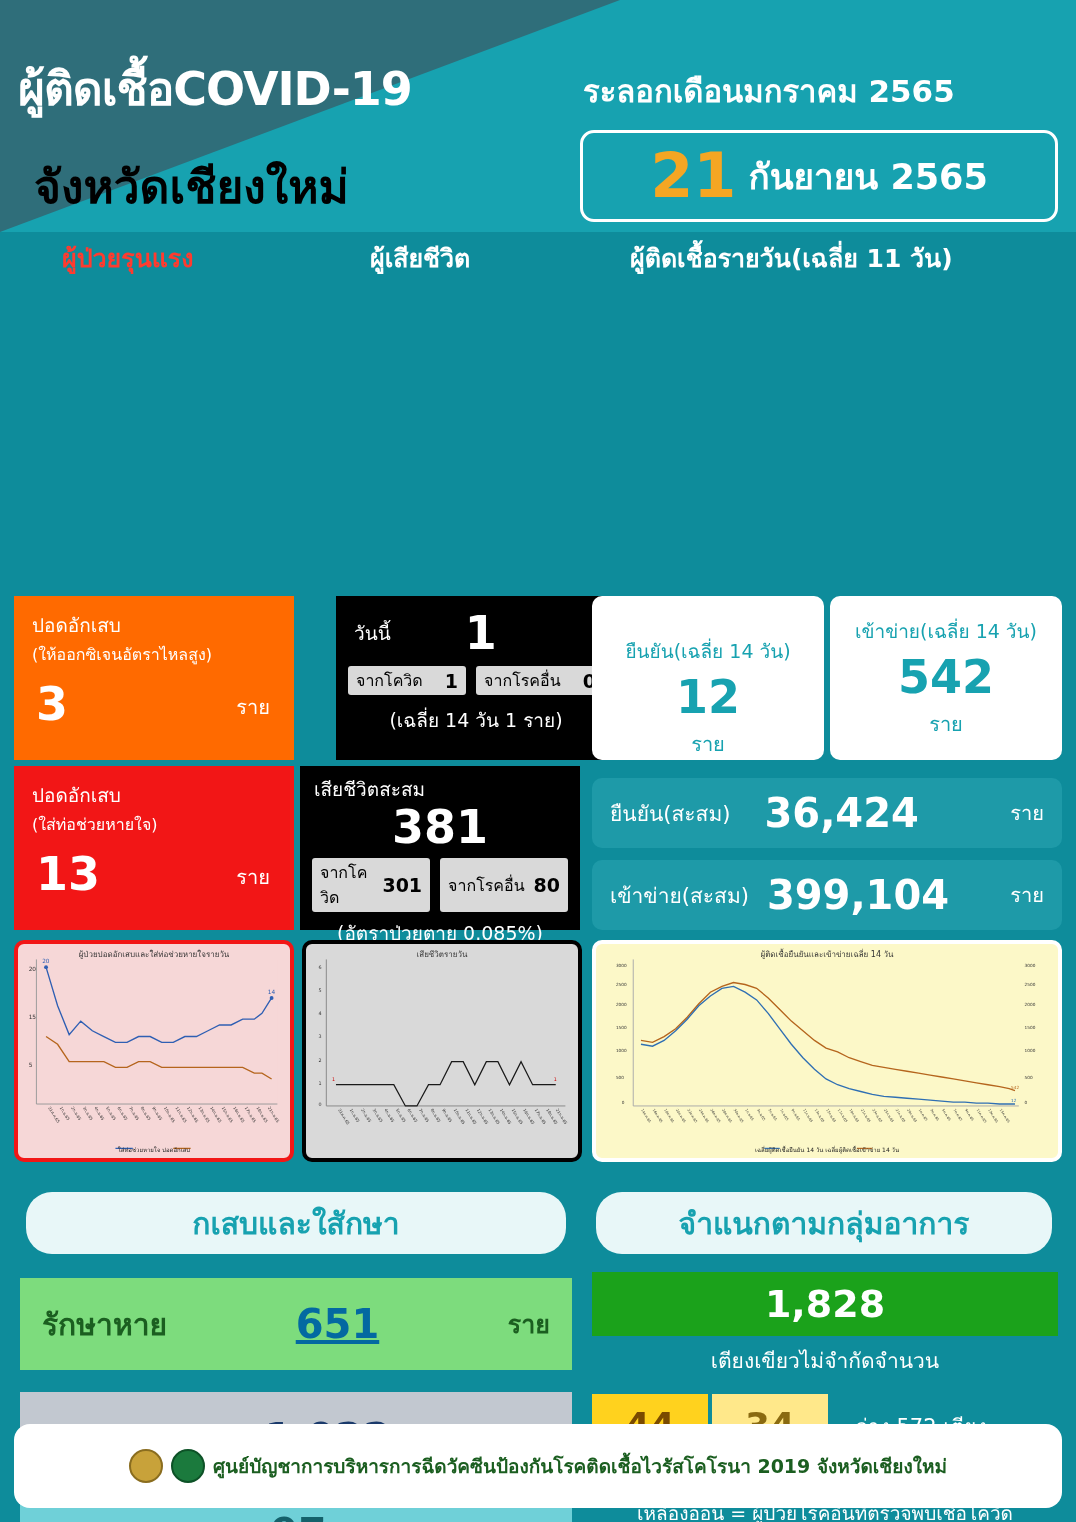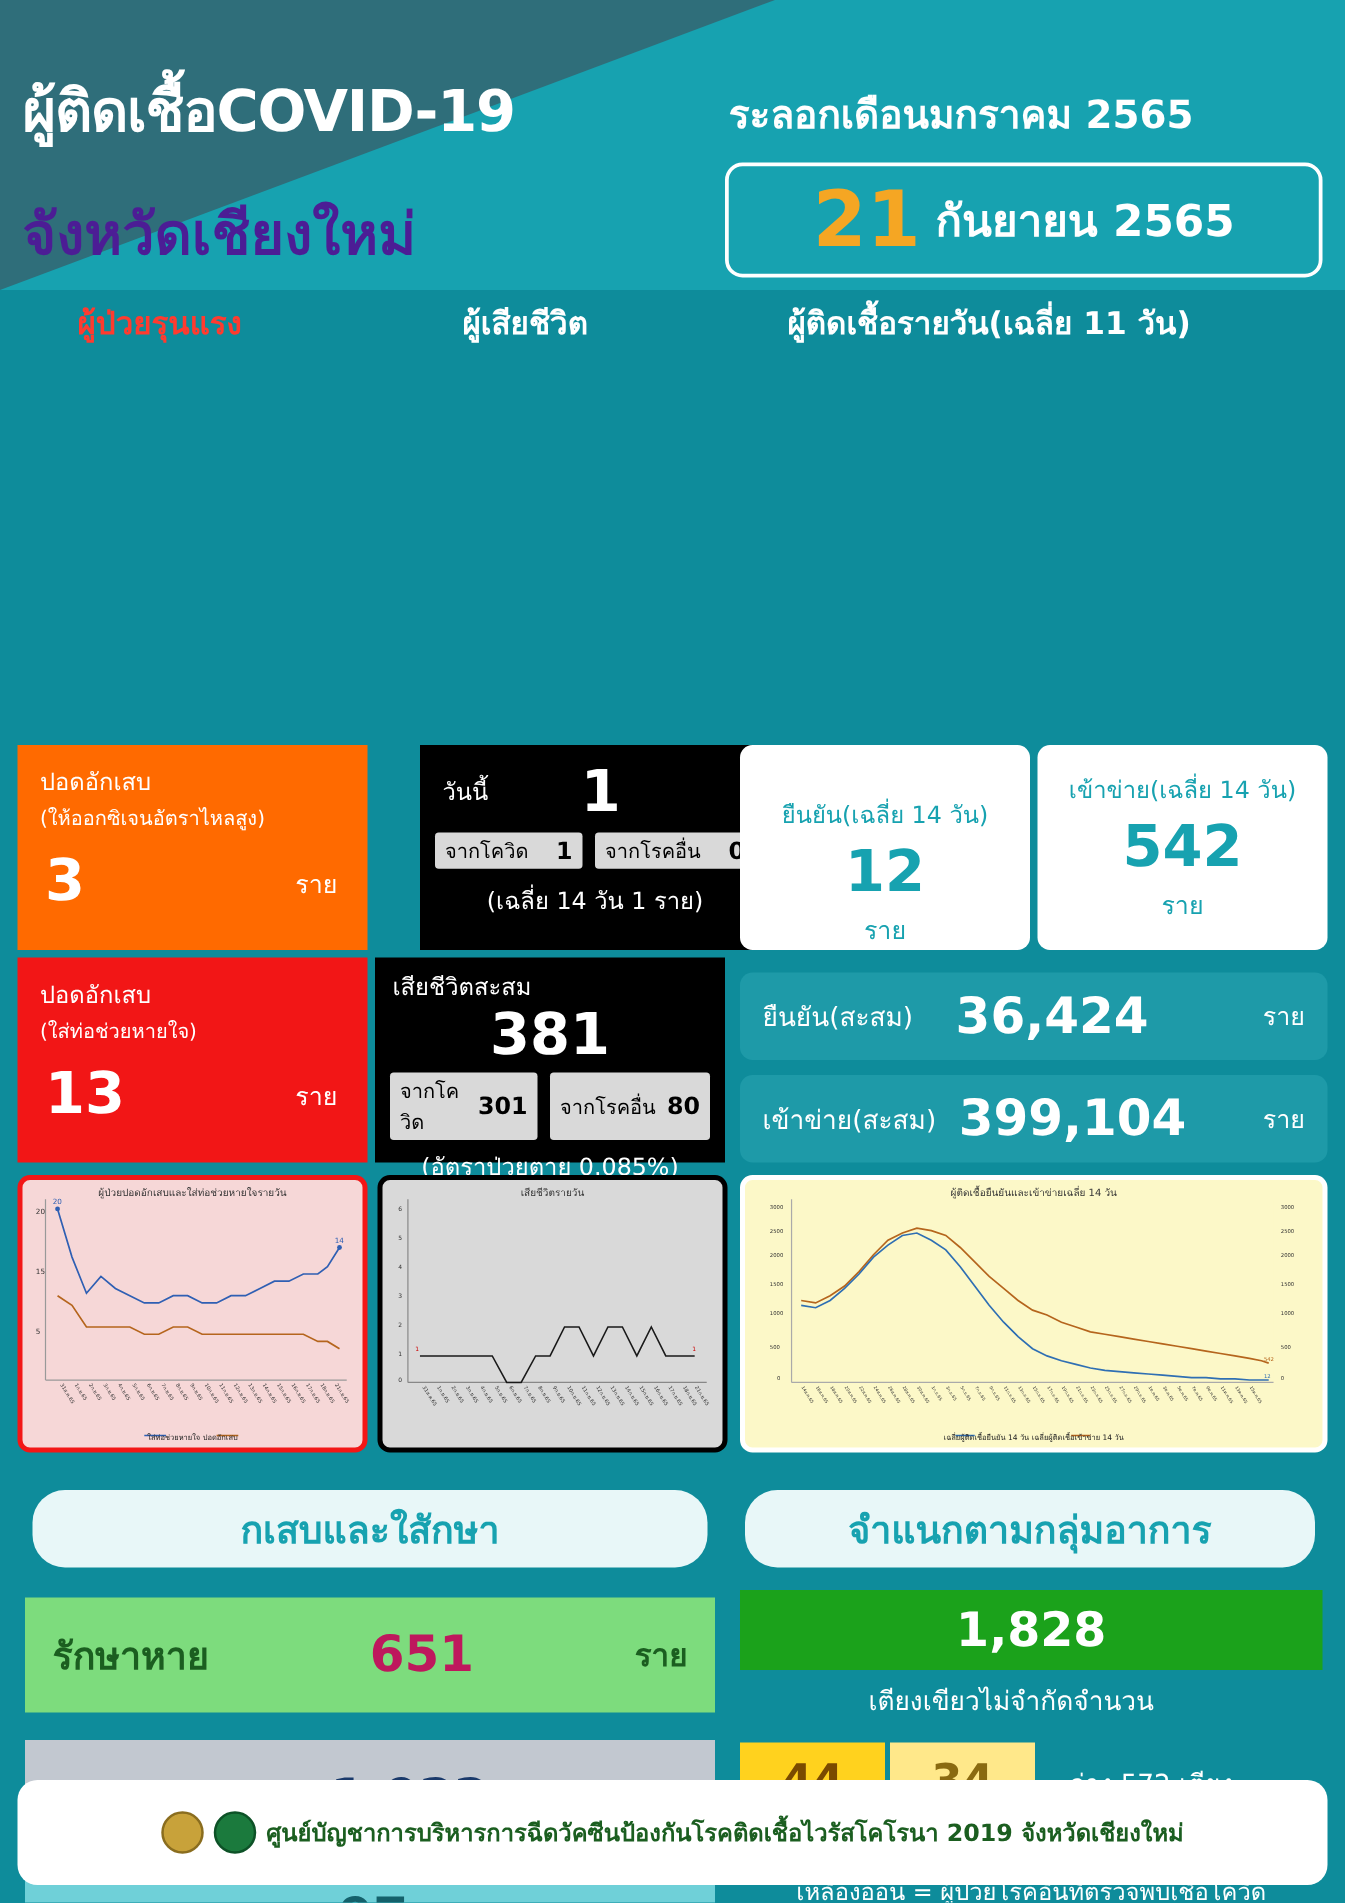--- a/index.html
+++ b/index.html
@@ -29,22 +29,22 @@
     font-size:46px; font-weight:bold; color:#ffffff;
     letter-spacing:-1px;
     z-index:3;
   }
   .hdr-sub1 {
     position:absolute; left:583px; top:66px;
     font-size:31px; font-weight:bold; color:#ffffff;
     z-index:3;
   }
   .hdr-title2 {
-    position:absolute; left:18px; top:150px;
-    font-size:46px; font-weight:bold; color:#4c1d95;
+    position:absolute; left:34px; top:150px;
+    font-size:46px; font-weight:bold; color:#000000;
     z-index:3;
   }
   .date-box {
     position:absolute; left:580px; top:130px;
     width:478px; height:92px;
     border:3px solid #ffffff;
     border-radius:14px;
     z-index:3;
     display:flex; align-items:center; justify-content:center;
   }
@@ -397,21 +397,21 @@
       <div class="chart-legend">เฉลี่ยผู้ติดเชื้อยืนยัน 14 วัน     เฉลี่ยผู้ติดเชื้อเข้าข่าย 14 วัน</div>
     </div>
   </div>
 
   <div class="panel-title" style="position:absolute; left:26px; top:910px; width:540px; height:62px;">
     <span>กเสบและใสักษา</span>
   </div>
 
   <div class="rowbox" style="position:absolute; left:20px; top:996px; width:552px; height:92px; background:#7ddc7d; color:#1b5e20; padding:0 22px; justify-content:space-between;">
     <span class="l">รักษาหาย</span>
-    <span class="v" style="color:#be185d;">651</span>
+    <span class="v" style="color:#0369a1;text-decoration:underline;">651</span>
     <span class="r">ราย</span>
   </div>
 
   <div class="rowbox" style="position:absolute; left:20px; top:1110px; width:552px; height:92px; background:#c2c8d0; color:#1a3a6b; padding:0 22px; justify-content:space-between;">
     <span class="l">คงรักษา</span>
     <span class="v" style="color:#1a3a6b;">1,922</span>
     <span class="r">ราย</span>
   </div>
 
   <div class="rowbox" style="position:absolute; left:20px; top:1212px; width:552px; height:78px; background:#6fd0d8; color:#14616b; padding:0 40px; justify-content:space-between;">
@@ -420,21 +420,21 @@
     <span class="r">ราย</span>
   </div>
 
   <div class="panel-title" style="position:absolute; left:596px; top:910px; width:456px; height:62px;">
     <span>จำแนกตามกลุ่มอาการ</span>
   </div>
 
   <div style="position:absolute; left:592px; top:990px; width:466px; height:64px; background:#1ba21b; display:flex; align-items:center; justify-content:center;">
     <span style="font-size:38px; font-weight:bold; color:#fff;">1,828</span>
   </div>
-  <div style="position:absolute; left:576px; top:1062px; width:466px; text-align:center; font-size:21px; color:#ffffff;">เตียงเขียวไม่จำกัดจำนวน</div>
+  <div style="position:absolute; left:592px; top:1062px; width:466px; text-align:center; font-size:21px; color:#ffffff;">เตียงเขียวไม่จำกัดจำนวน</div>
 
   <div style="position:absolute; left:592px; top:1112px; width:116px; height:62px; background:#ffd21e; display:flex; align-items:center; justify-content:center;">
     <span style="font-size:36px; font-weight:bold; color:#7a4a00;">44</span>
   </div>
   <div style="position:absolute; left:712px; top:1112px; width:116px; height:62px; background:#ffe88a; display:flex; align-items:center; justify-content:center;">
     <span style="font-size:36px; font-weight:bold; color:#8a6a10;">34</span>
   </div>
   <div style="position:absolute; left:856px; top:1128px; font-size:21px; color:#ffffff;">ว่าง 572 เตียง</div>
   <div style="position:absolute; left:592px; top:1188px; width:466px; text-align:center; font-size:19px; color:#ffffff;">เหลือง = ผู้ป่วยโควิดสีเหลือง</div>
   <div style="position:absolute; left:592px; top:1216px; width:466px; text-align:center; font-size:19px; color:#ffffff;">เหลืองอ่อน = ผู้ป่วยโรคอื่นที่ตรวจพบเชื้อโควิด</div>

